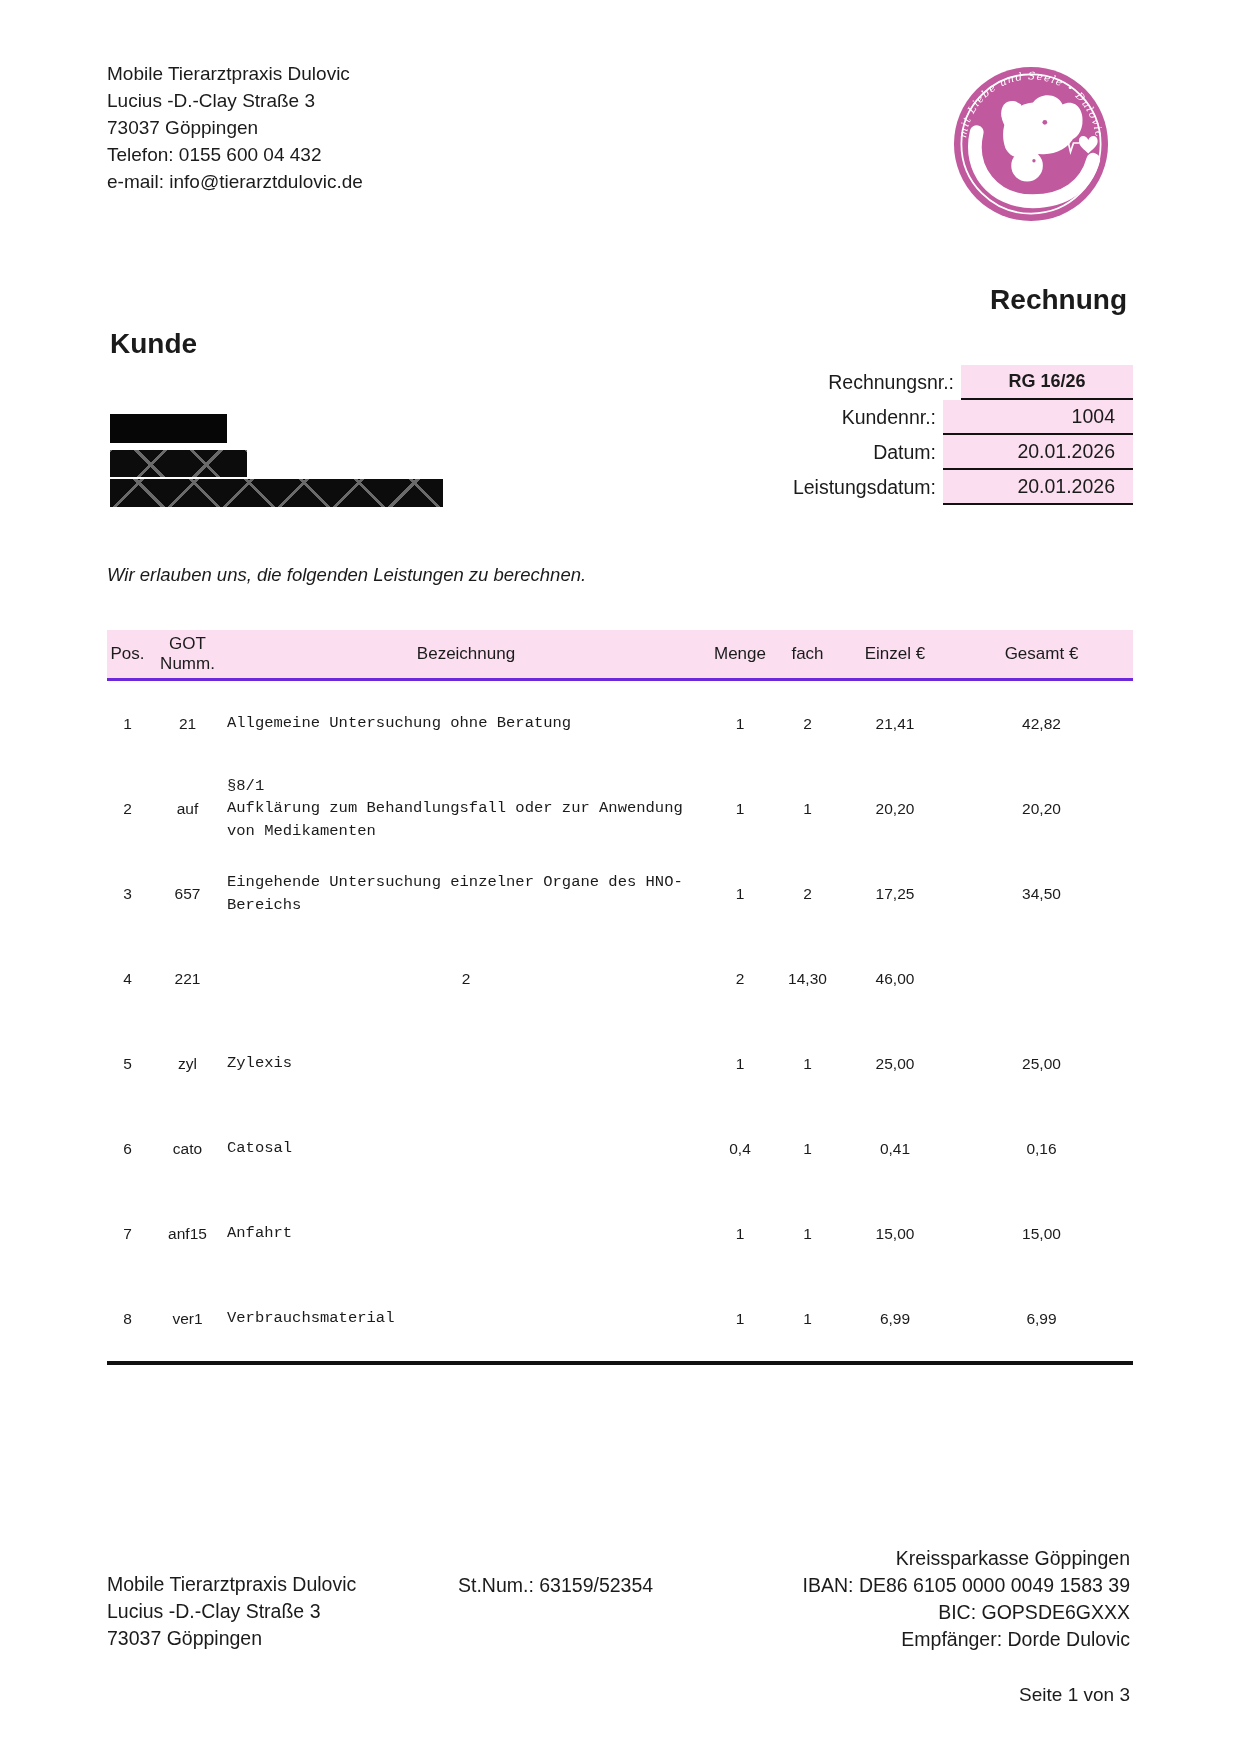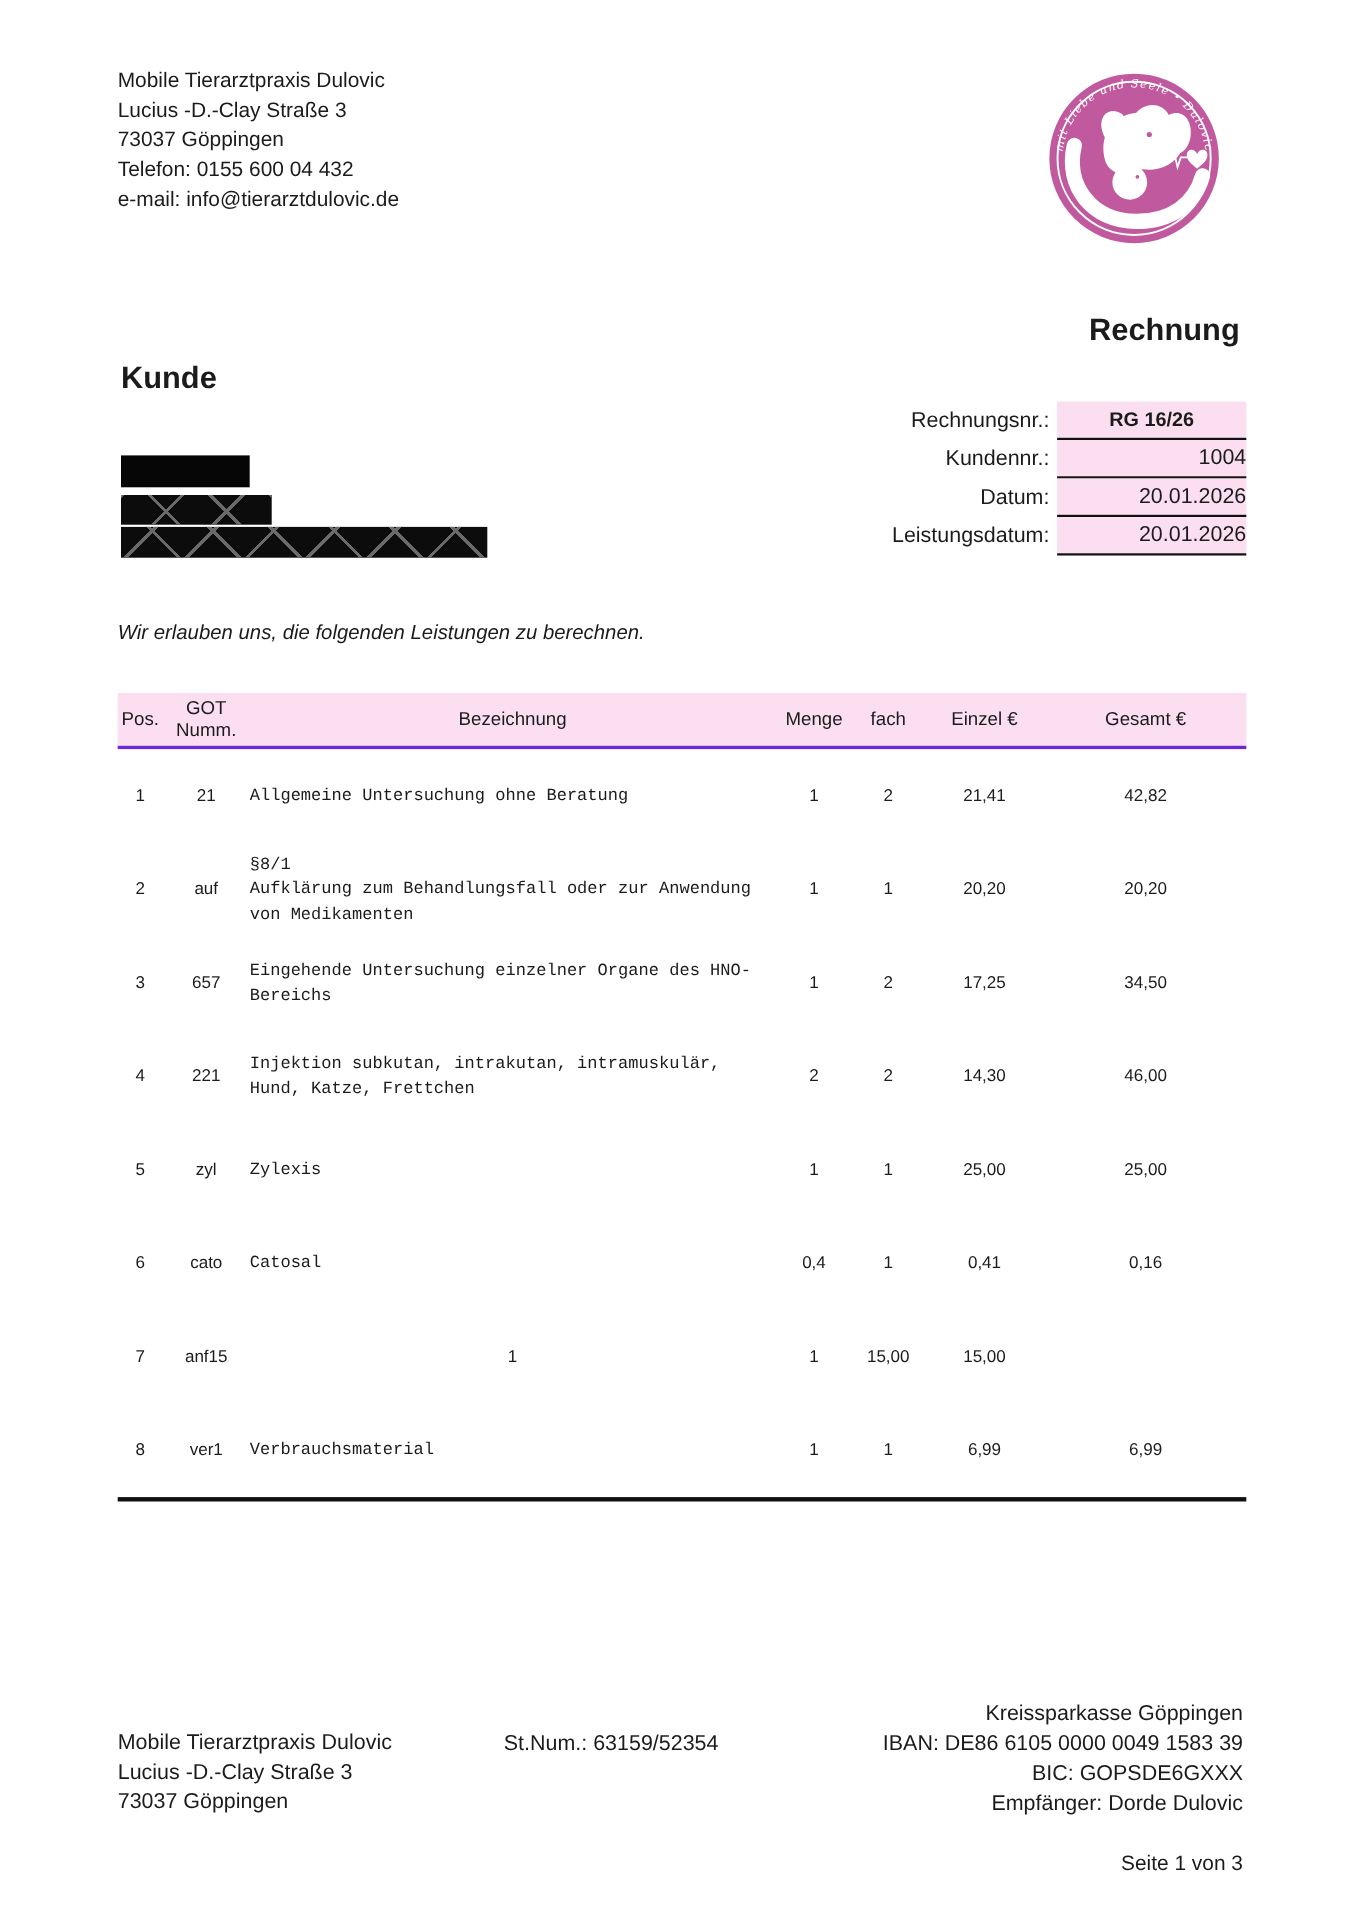--- a/index.html
+++ b/index.html
@@ -29,21 +29,21 @@
       repeating-linear-gradient(-45deg, rgba(0,0,0,0) 0 36px, #6a6a6a 36px 39px);
   }
   .r1{left:110px;top:396px;width:117px;height:29px;}
   .r2{left:110px;top:432px;width:137px;height:27px;}
   .r3{left:110px;top:461px;width:333px;height:28px;}
   
   .meta{position:absolute;left:660px;top:348px;width:473px;font-size:19.5px;}
   .meta-row{display:flex;height:33px;margin-bottom:2px;align-items:center;}
   .meta-label{flex:1;text-align:right;padding-right:7px;line-height:33px;}
   .meta-value{width:172px;background:var(--light-pink);border-bottom:2px solid #111;
-    text-align:right;padding-right:0;line-height:33px;height:33px;}
+    text-align:right;padding-right:18px;line-height:33px;height:33px;}
   .meta-row:first-child .meta-value{font-weight:700;text-align:center;padding-right:0;font-size:18px;}
   
   .intro{position:absolute;left:107px;top:546px;font-size:18.5px;font-style:italic;}
   
   .invoice-table{position:absolute;left:107px;top:612px;width:1026px;}
   .tgrid{display:grid;grid-template-columns:41px 79px 478px 70px 65px 110px 183px;}
   .thead{background:var(--light-pink);border-bottom:3px solid #6d28d9;min-height:48px;
     align-items:center;font-size:17px;}
   .th{text-align:center;line-height:1.15;}
   .tbody-wrap{border-bottom:4px solid #111;}
@@ -171,21 +171,20 @@
         <div class="td">657</div>
         <div class="td td-desc">Eingehende Untersuchung einzelner Organe des HNO-Bereichs</div>
         <div class="td">1</div>
         <div class="td">2</div>
         <div class="td">17,25</div>
         <div class="td">34,50</div>
       </div>
         <div class="tgrid trow">
         <div class="td">4</div>
         <div class="td">221</div>
-        <div class="td td-desc">Injektion subkutan, intrakutan, intramuskulär, Hund, Katze, Frettchen</div>
         <div class="td">2</div>
         <div class="td">2</div>
         <div class="td">14,30</div>
         <div class="td">46,00</div>
       </div>
         <div class="tgrid trow">
         <div class="td">5</div>
         <div class="td">zyl</div>
         <div class="td td-desc">Zylexis</div>
         <div class="td">1</div>
@@ -198,20 +197,21 @@
         <div class="td">cato</div>
         <div class="td td-desc">Catosal</div>
         <div class="td">0,4</div>
         <div class="td">1</div>
         <div class="td">0,41</div>
         <div class="td">0,16</div>
       </div>
         <div class="tgrid trow">
         <div class="td">7</div>
         <div class="td">anf15</div>
+        <div class="td td-desc">Anfahrt</div>
         <div class="td">1</div>
         <div class="td">1</div>
         <div class="td">15,00</div>
         <div class="td">15,00</div>
       </div>
         <div class="tgrid trow">
         <div class="td">8</div>
         <div class="td">ver1</div>
         <div class="td td-desc">Verbrauchsmaterial</div>
         <div class="td">1</div>

